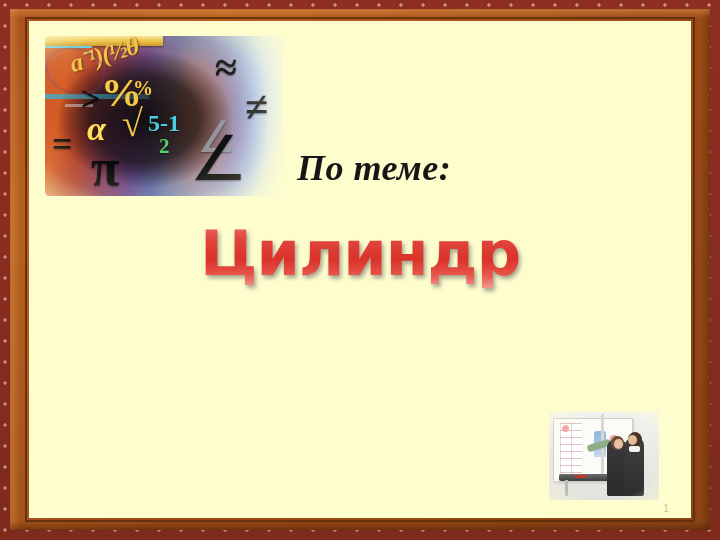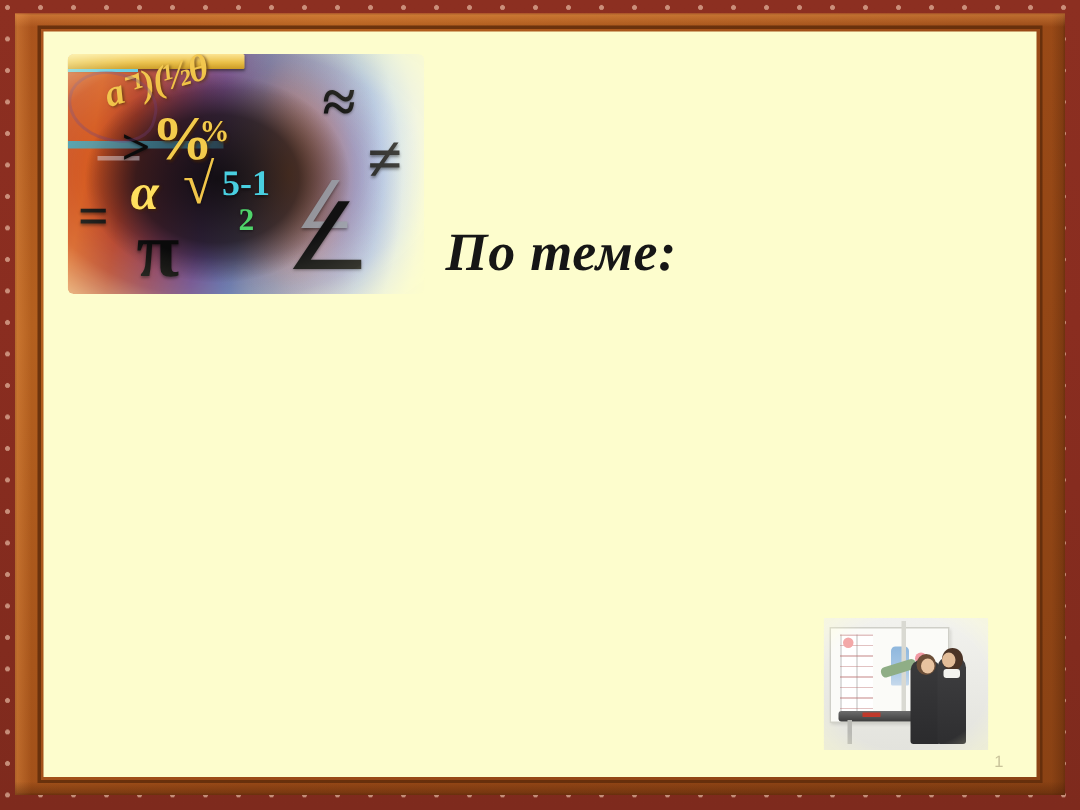--- a/index.html
+++ b/index.html
@@ -314,20 +314,21 @@
         <div class="collage-sym s-pi">π</div>
         <div class="collage-sym s-ang2">∠</div>
         <div class="collage-sym s-ang">∠</div>
         <div class="s-swirl"></div>
         <div class="s-teal"></div>
       </div>
     </div>
 
     <div class="subject-line">По теме:</div>
 
+    <div class="title-word">Цилиндр</div>
 
     <div class="photo">
       <div class="photo-inner">
         <div class="wb-board">
           <div class="wb-chart"></div>
           <div class="wb-dot-red"></div>
           <div class="wb-fig"></div>
           <div class="wb-flower1"></div>
           <div class="wb-flower2"></div>
           <div class="wb-flower3"></div>

